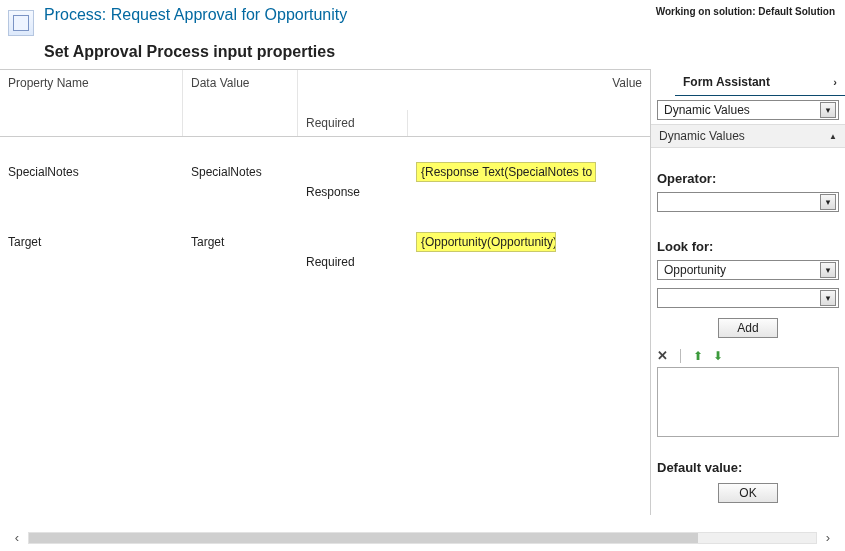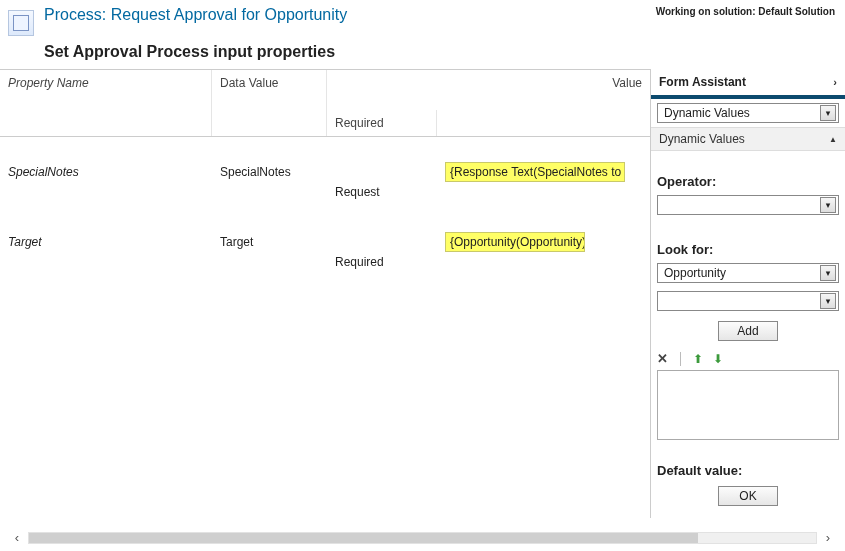--- a/index.html
+++ b/index.html
@@ -54,21 +54,21 @@
     border-bottom: 1px solid #ccc;
     background: #fff;
     font-size: 12px;
     color: #444;
   }
   .gh-cell {
     padding: 6px 8px;
     border-right: 1px solid #e5e5e5;
   }
   .gh-cell:last-child { border-right: none; text-align: right; }
-  .col-prop { width: 212px; font-style: italic; }
+  .col-prop { width: 183px; }
   .col-dt   { width: 115px; }
   .col-req  { width: 110px; margin-top: 40px; }
   .col-val  { flex: 1; }
   .grid-row {
     display: flex;
     align-items: center;
     padding: 4px 0;
   }
   .gr-cell { padding: 4px 8px; font-size: 12px; }
   .value-box {
@@ -80,23 +80,24 @@
     width: 180px;
     overflow: hidden;
     white-space: nowrap;
     font-size: 12px;
   }
   
   .fa-header {
     display: flex;
     justify-content: space-between;
     align-items: center;
-    border-bottom: 4px solid #0c4a6e;
+    border-bottom: 1px solid #0c4a6e;
     padding: 6px 8px;
     font-weight: 600;
+    margin-left: 24px;
   }
   .fa-chevron { font-size: 11px; color: #333; }
   .fa-body { padding: 0 0 6px 0; }
   .fa-select-row {
     display: flex;
     padding: 4px 6px;
   }
   .fa-select {
     flex: 1;
     height: 20px;
@@ -191,21 +192,21 @@
     <div class="grid-header">
       <div class="gh-cell col-prop">Property Name</div>
       <div class="gh-cell col-dt">Data Value</div>
       <div class="gh-cell col-req">Required</div>
       <div class="gh-cell col-val">Value</div>
     </div>
 
     <div class="grid-row">
       <div class="gr-cell col-prop">SpecialNotes</div>
       <div class="gr-cell col-dt">SpecialNotes</div>
-      <div class="gr-cell col-req">Request</div>
+      <div class="gr-cell col-req">Response</div>
       <div class="gr-cell col-val">
         <div class="value-box">{Response Text(SpecialNotes to Manager)}</div>
       </div>
     </div>
 
     <div class="grid-row">
       <div class="gr-cell col-prop">Target</div>
       <div class="gr-cell col-dt">Target</div>
       <div class="gr-cell col-req">Required</div>
       <div class="gr-cell col-val">

